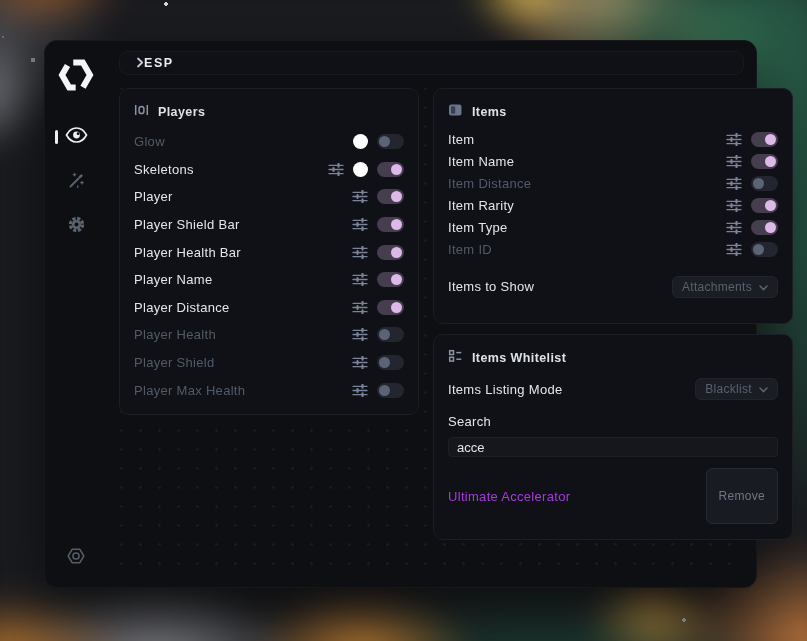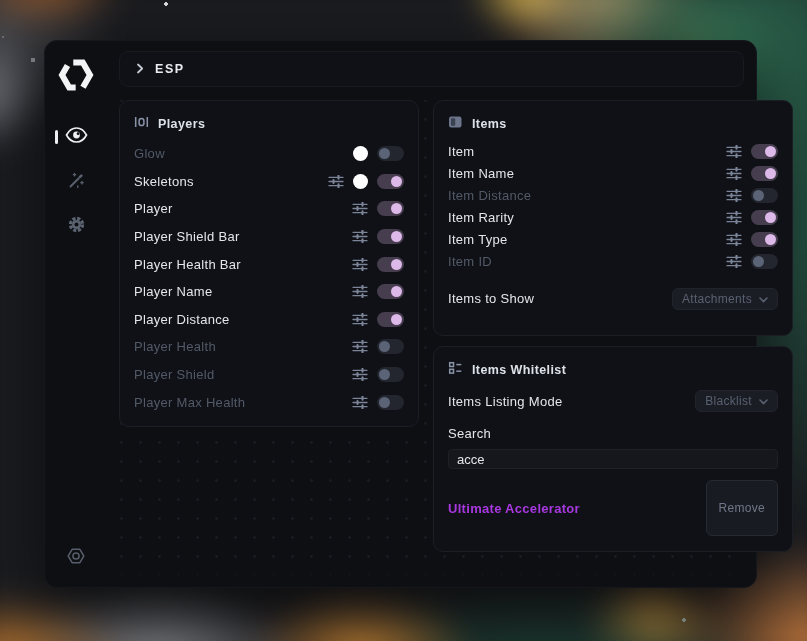--- a/index.html
+++ b/index.html
@@ -51,22 +51,22 @@
   
   .sidebar{width:62px;flex:none;display:flex;flex-direction:column;align-items:center;padding:17px 0 12px;}
   .logo{height:34px;margin-bottom:22px;display:flex;align-items:center;justify-content:center;}
   .nav-item{position:relative;height:45px;width:100%;display:flex;align-items:center;justify-content:center;cursor:pointer;}
   .nav-ind{display:none;position:absolute;left:10px;top:50%;transform:translateY(-50%);width:3px;height:14px;border-radius:2px;background:#eceef2;}
   .nav-item.active .nav-ind{display:block;}
   .sidebar-footer{margin-top:auto;display:flex;align-items:center;justify-content:center;height:34px;cursor:pointer;}
   
   .main{flex:1;display:flex;flex-direction:column;padding:10px 12px 12px 1px;min-width:0;}
   .esp-bar{
-    height:36px;flex:none;border-radius:9px;background:#0f1116;border:1px solid #171a21;
-    display:flex;align-items:center;gap:11px;padding:0 16px;box-sizing:border-box;margin-left:11px;
+    height:24px;flex:none;border-radius:9px;background:#0f1116;border:1px solid #171a21;
+    display:flex;align-items:center;padding:0 16px;box-sizing:border-box;margin-left:11px;
   }
   .esp-title{color:#e9ebef;font-size:12.5px;font-weight:700;letter-spacing:1.6px;}
   .content{
     flex:1;display:flex;gap:14px;margin-top:13px;padding-left:11px;
     background-image:radial-gradient(circle, #191c22 1.1px, transparent 1.5px);
     background-size:19px 19px;background-position:4px 10px;
   }
   .col-left{width:300px;flex:none;}
   .col-right{width:360px;flex:none;display:flex;flex-direction:column;gap:10px;}
   
@@ -99,21 +99,21 @@
   
   .wl-row{display:flex;align-items:center;justify-content:space-between;height:30px;flex:none;}
   .wl-label{color:#e3e6ec;font-size:13px;letter-spacing:.3px;}
   .search-label{margin-top:6px;height:22px;display:flex;align-items:center;flex:none;}
   .search-input{
     margin-top:5px;flex:none;width:100%;box-sizing:border-box;height:20px;
     background:#15171d;border:1px solid #1d2027;border-radius:4px;
     color:#e3e6ec;font-size:13px;font-family:"Liberation Sans",sans-serif;padding:1px 8px;outline:none;
   }
   .entry{margin-top:11px;display:flex;align-items:center;justify-content:space-between;flex:none;}
-  .entry-name{color:#a838e0;font-size:13px;font-weight:700;letter-spacing:.3px;}
+  .entry-name{color:#a838e0;font-size:13px;font-weight:400;letter-spacing:.3px;}
   .btn-remove{
     background:#181b21;border:1px solid #262a33;border-radius:6px;color:#6f7787;
     font-size:12px;letter-spacing:.3px;padding:20px 12px;cursor:pointer;font-family:"Liberation Sans",sans-serif;
   }
 </style>
 </head>
 <body>
 
 <div class="bg"></div>
 <div class="particles"></div>

